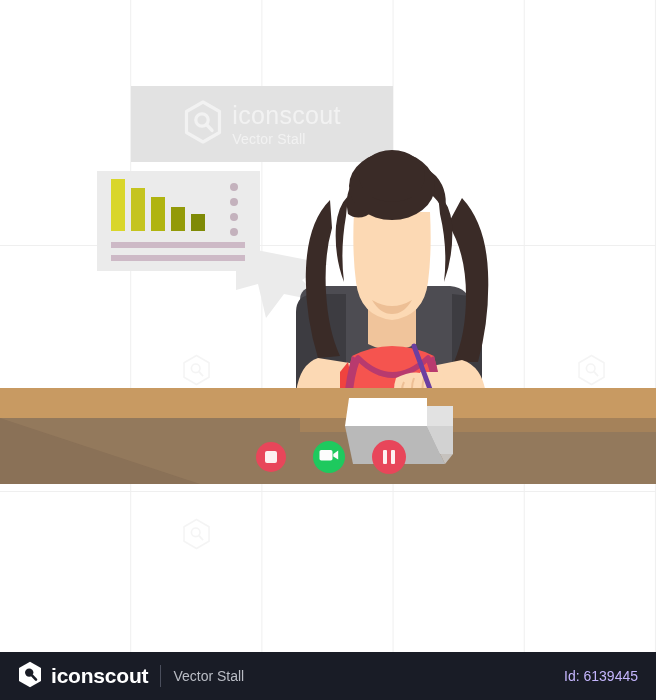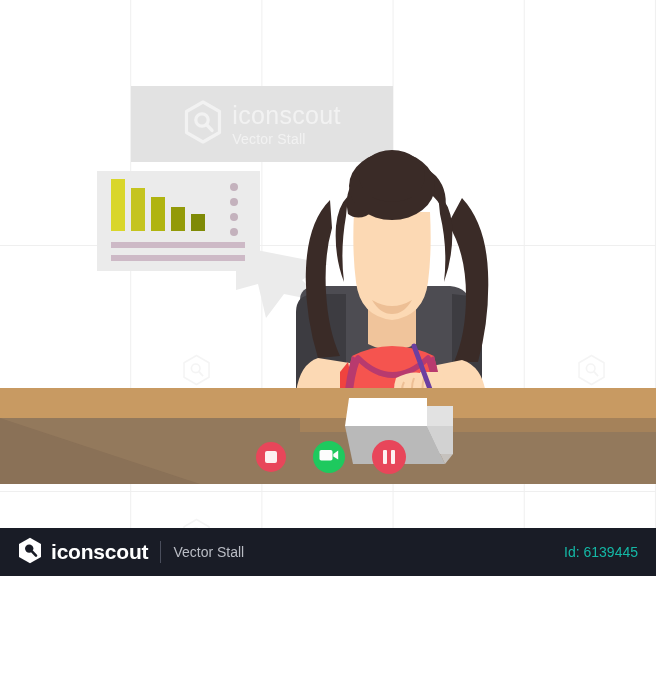--- a/index.html
+++ b/index.html
@@ -4,21 +4,21 @@
 <title>Iconscout Illustration</title>
 <style>
   html,body{margin:0;padding:0;background:#ffffff;}
   body{
     font-family:"Liberation Sans", sans-serif;
     -webkit-font-smoothing:antialiased;
   }
   #stage{
     position:relative;
     width:656px;
-    height:576px;
+    height:700px;
     background:#ffffff;
     overflow:hidden;
   }
 
   
   #grid{
     position:absolute;
     left:0; top:0;
     width:656px; height:652px;
     background-image:
@@ -314,16 +314,16 @@
         <svg width="24" height="27" viewBox="0 0 24 27" aria-hidden="true">
           <path d="M12 0.7 L23 7 L23 20 L12 26.3 L1 20 L1 7 Z" fill="#ffffff"></path>
           <circle cx="11.2" cy="11.6" r="4.2" fill="#191c26"></circle>
           <line x1="14.2" y1="14.6" x2="18" y2="18.6" stroke="#191c26" stroke-width="2.6" stroke-linecap="round"></line>
         </svg>
       </span>
       <span class="fname" style="color: rgb(255, 255, 255);">iconscout</span>
     </span>
     <span class="divider"></span>
     <span class="fsub" style="color: rgb(185, 188, 196);">Vector Stall</span>
-    <span class="fid" style="color: #14b8a6;">Id: 6139445</span>
+    <span class="fid" style="color: #c4b5fd;">Id: 6139445</span>
   </div>
 
 </div>
 
 </body></html>

